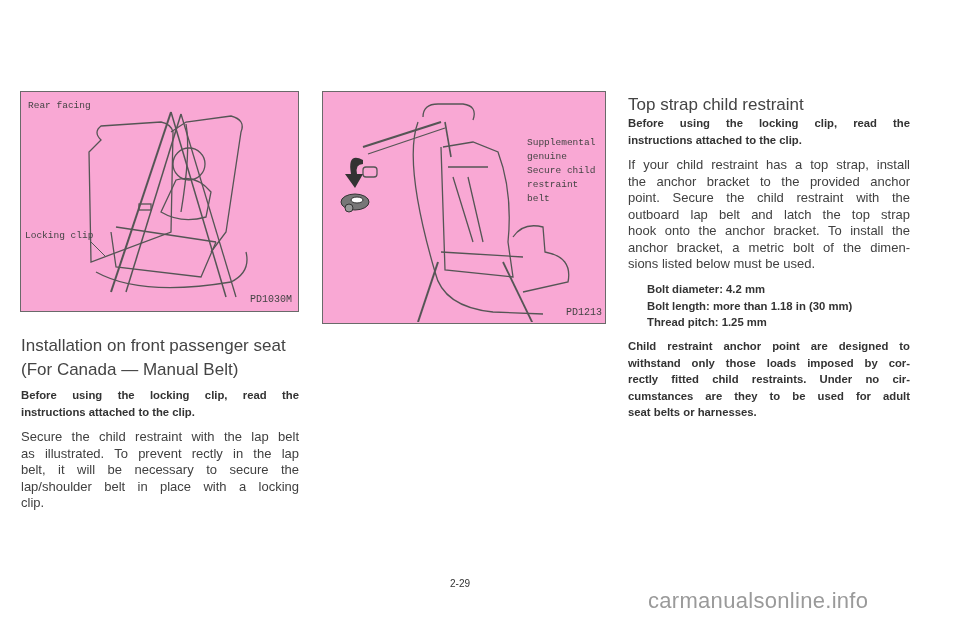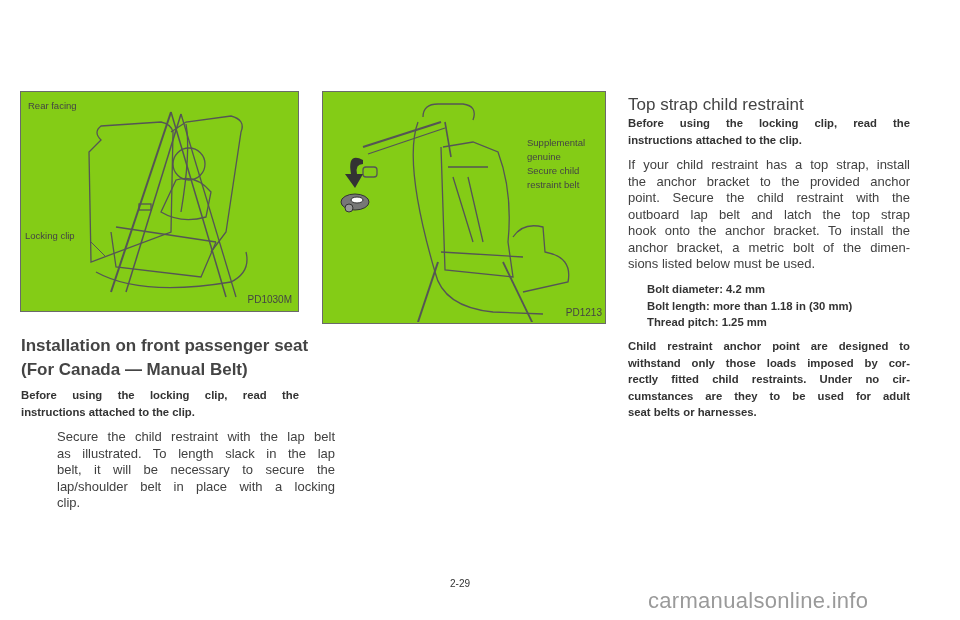--- a/index.html
+++ b/index.html
@@ -1,18 +1,18 @@
 <!DOCTYPE html>
 <html><head>
 <meta charset="utf-8">
 <style>
   html,body{margin:0;padding:0;}
   body{width:960px;height:620px;background:#ffffff;position:relative;overflow:hidden;
        font-family:"Liberation Sans", sans-serif;color:#333;}
-  .figbox{position:absolute;border:1.5px solid #6a6a6a;background:#84cc16;box-sizing:border-box;}
+  .figbox{position:absolute;border:1.5px solid #6a6a6a;background:#f9a8d4;box-sizing:border-box;font-family:Liberation Mono, monospace;}
   #fig1{left:20px;top:91px;width:279px;height:221px;}
   #fig2{left:322px;top:91px;width:284px;height:233px;}
   .figlabel{position:absolute;font-size:9.5px;color:#444;line-height:12px;}
   .figcode{position:absolute;font-size:10px;color:#444;padding-left:36px;}
   .fig svg{position:absolute;left:0;top:0;}
   .heading{position:absolute;font-size:17px;color:#444;line-height:24px;font-weight:normal;}
   .boldp{position:absolute;font-size:11.3px;font-weight:bold;color:#333;line-height:16.5px;text-align:justify;}
   .bodyp{position:absolute;font-size:13px;color:#404040;line-height:16.5px;text-align:justify;}
   .spec{position:absolute;font-size:11.3px;font-weight:bold;color:#333;line-height:16.5px;}
   .pagenum{position:absolute;left:450px;top:578px;font-size:10px;color:#333;text-align:center;}
@@ -71,31 +71,31 @@
   </svg>
   <div class="figlabel" style="left:204px;top:32px;line-height:14px;margin-top:12px;">
     <div>Supplemental</div>
     <div>genuine</div>
     <div>Secure child</div>
     <div>restraint belt</div>
   </div>
   <div class="figcode" style="right:3px;bottom:5px;">PD1213</div>
 </div>
 
-<div class="heading" style="left:21px;top:334px;font-weight:bold;">
+<div class="heading" style="left:21px;top:334px;">
   <div>Installation on front passenger seat</div>
   <div>(For Canada — Manual Belt)</div>
 </div>
 <div class="boldp" style="left:21px;top:387px;width:278px;">
   <div class="just-last">Before using the locking clip, read the</div>
   <div>instructions attached to the clip.</div>
 </div>
-<div class="bodyp" style="left:21px;top:429px;width:278px;margin-left:36px;">
+<div class="bodyp" style="left:21px;top:429px;width:278px;">
   <div class="just-last">Secure the child restraint with the lap belt</div>
-  <div class="just-last">as illustrated. To length slack in the lap</div>
+  <div class="just-last">as illustrated. To prevent rectly in the lap</div>
   <div class="just-last">belt, it will be necessary to secure the</div>
   <div class="just-last">lap/shoulder belt in place with a locking</div>
   <div>clip.</div>
 </div>
 
 <div class="heading" style="left:628px;top:85px;margin-top:8px;">Top strap child restraint</div>
 <div class="boldp" style="left:628px;top:115px;width:282px;">
   <div class="just-last">Before using the locking clip, read the</div>
   <div>instructions attached to the clip.</div>
 </div>

